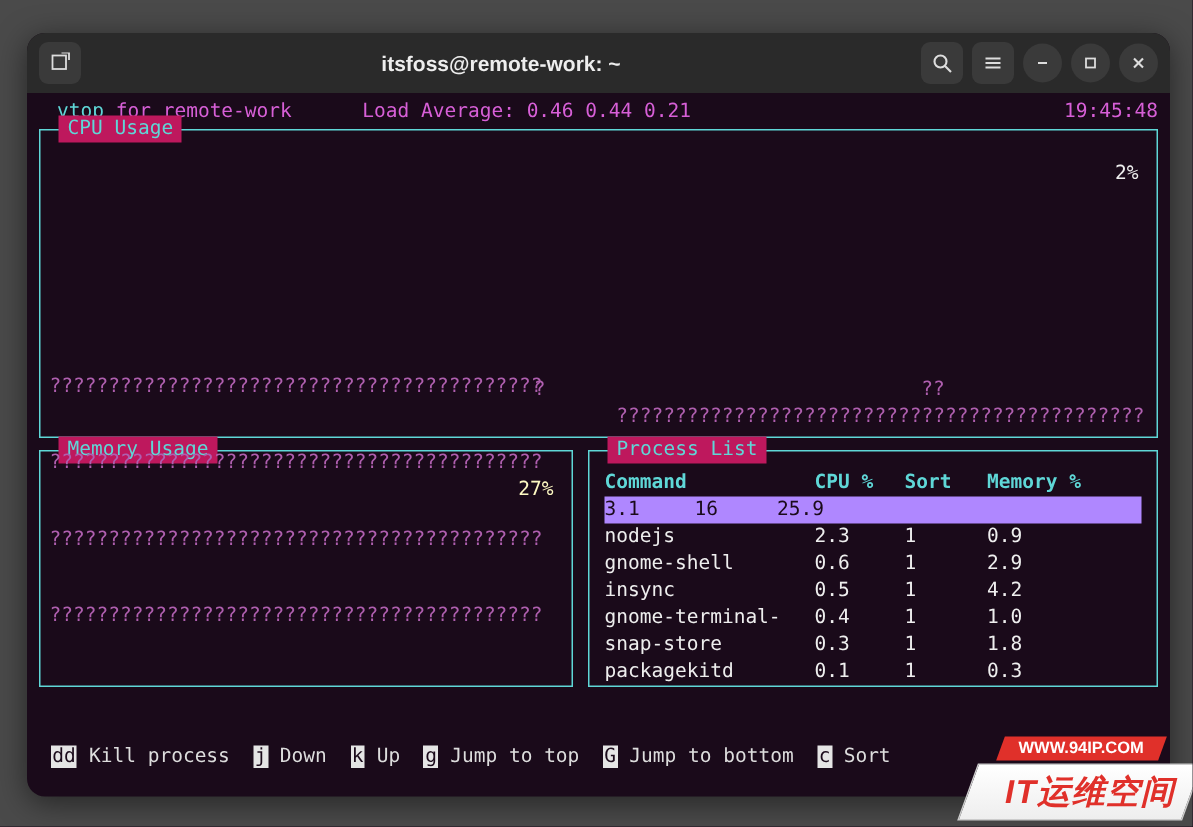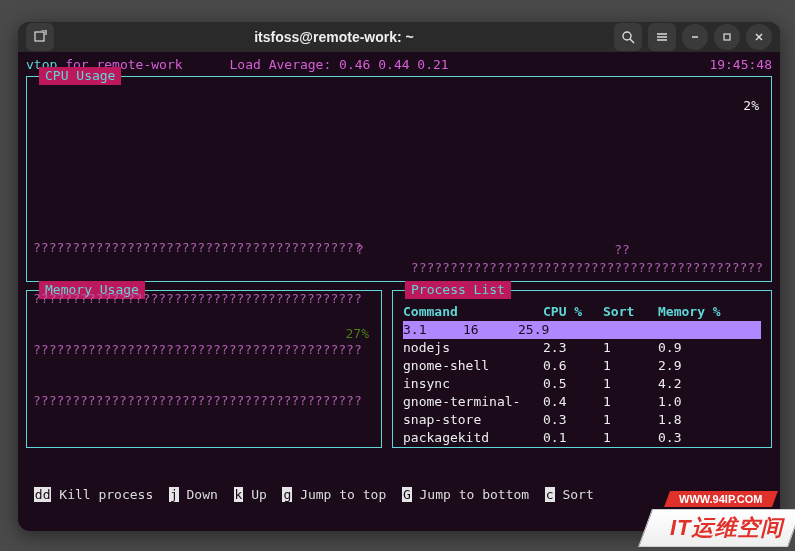--- a/index.html
+++ b/index.html
@@ -17,21 +17,21 @@
     top: 22px;
     left: 18px;
     width: 762px;
     height: 509px;
     background: #1a0a1a;
     border-radius: 12px;
     box-shadow: 0 4px 20px rgba(0,0,0,0.5);
     overflow: hidden;
   }
   .titlebar {
-    height: 30px;
+    height: 40px;
     background: #2a2a2a;
     display: flex;
     align-items: center;
     padding: 0 8px;
     gap: 6px;
   }
   .tb-btn {
     width: 28px;
     height: 28px;
     border-radius: 6px;
@@ -54,20 +54,21 @@
   }
   .terminal {
     padding: 4px 8px;
     color: #ddd;
     line-height: 18px;
     font-size: 13px;
   }
   .topline {
     display: flex;
     white-space: pre;
+    margin-left: 12px;
   }
   .cyan { color: #5fd7d7; }
   .magenta { color: #d75fd7; }
   .box {
     border: 1px solid #5fd7d7;
     position: relative;
     margin-top: 2px;
   }
   .box-title {
     position: absolute;
@@ -109,23 +110,23 @@
     gap: 10px;
     margin-top: 6px;
   }
   .mem-box {
     width: 356px;
     height: 158px;
     position: relative;
   }
   .mem-val {
     position: absolute;
-    top: 34px;
+    top: 17px;
     right: 12px;
-    color: #4d7c0f;
+    color: #fef9c3;
   }
   .mem-qs {
     position: absolute;
     bottom: 4px;
     left: 6px;
     right: 6px;
     color: #af5faf;
     font-size: 13px;
     line-height: 17px;
     white-space: pre;

